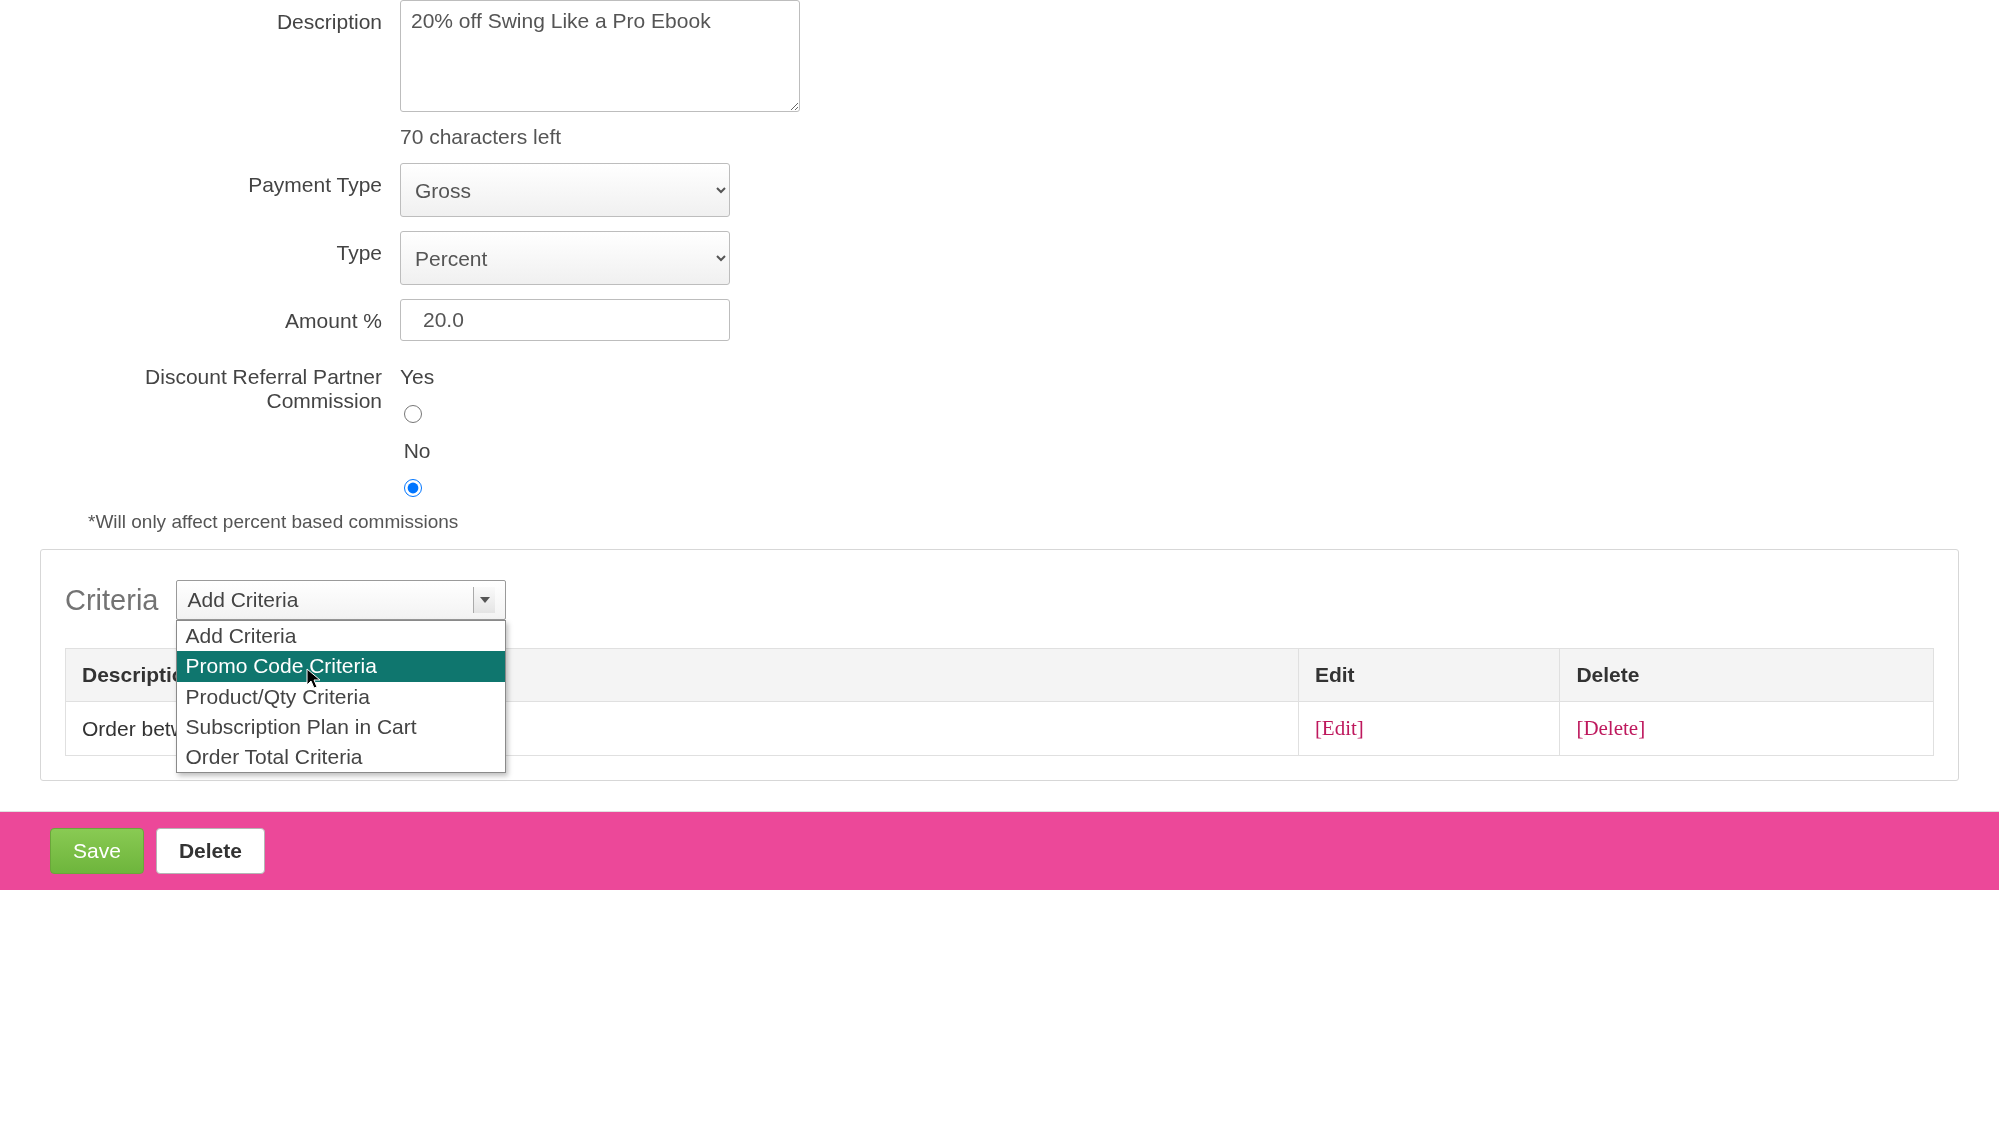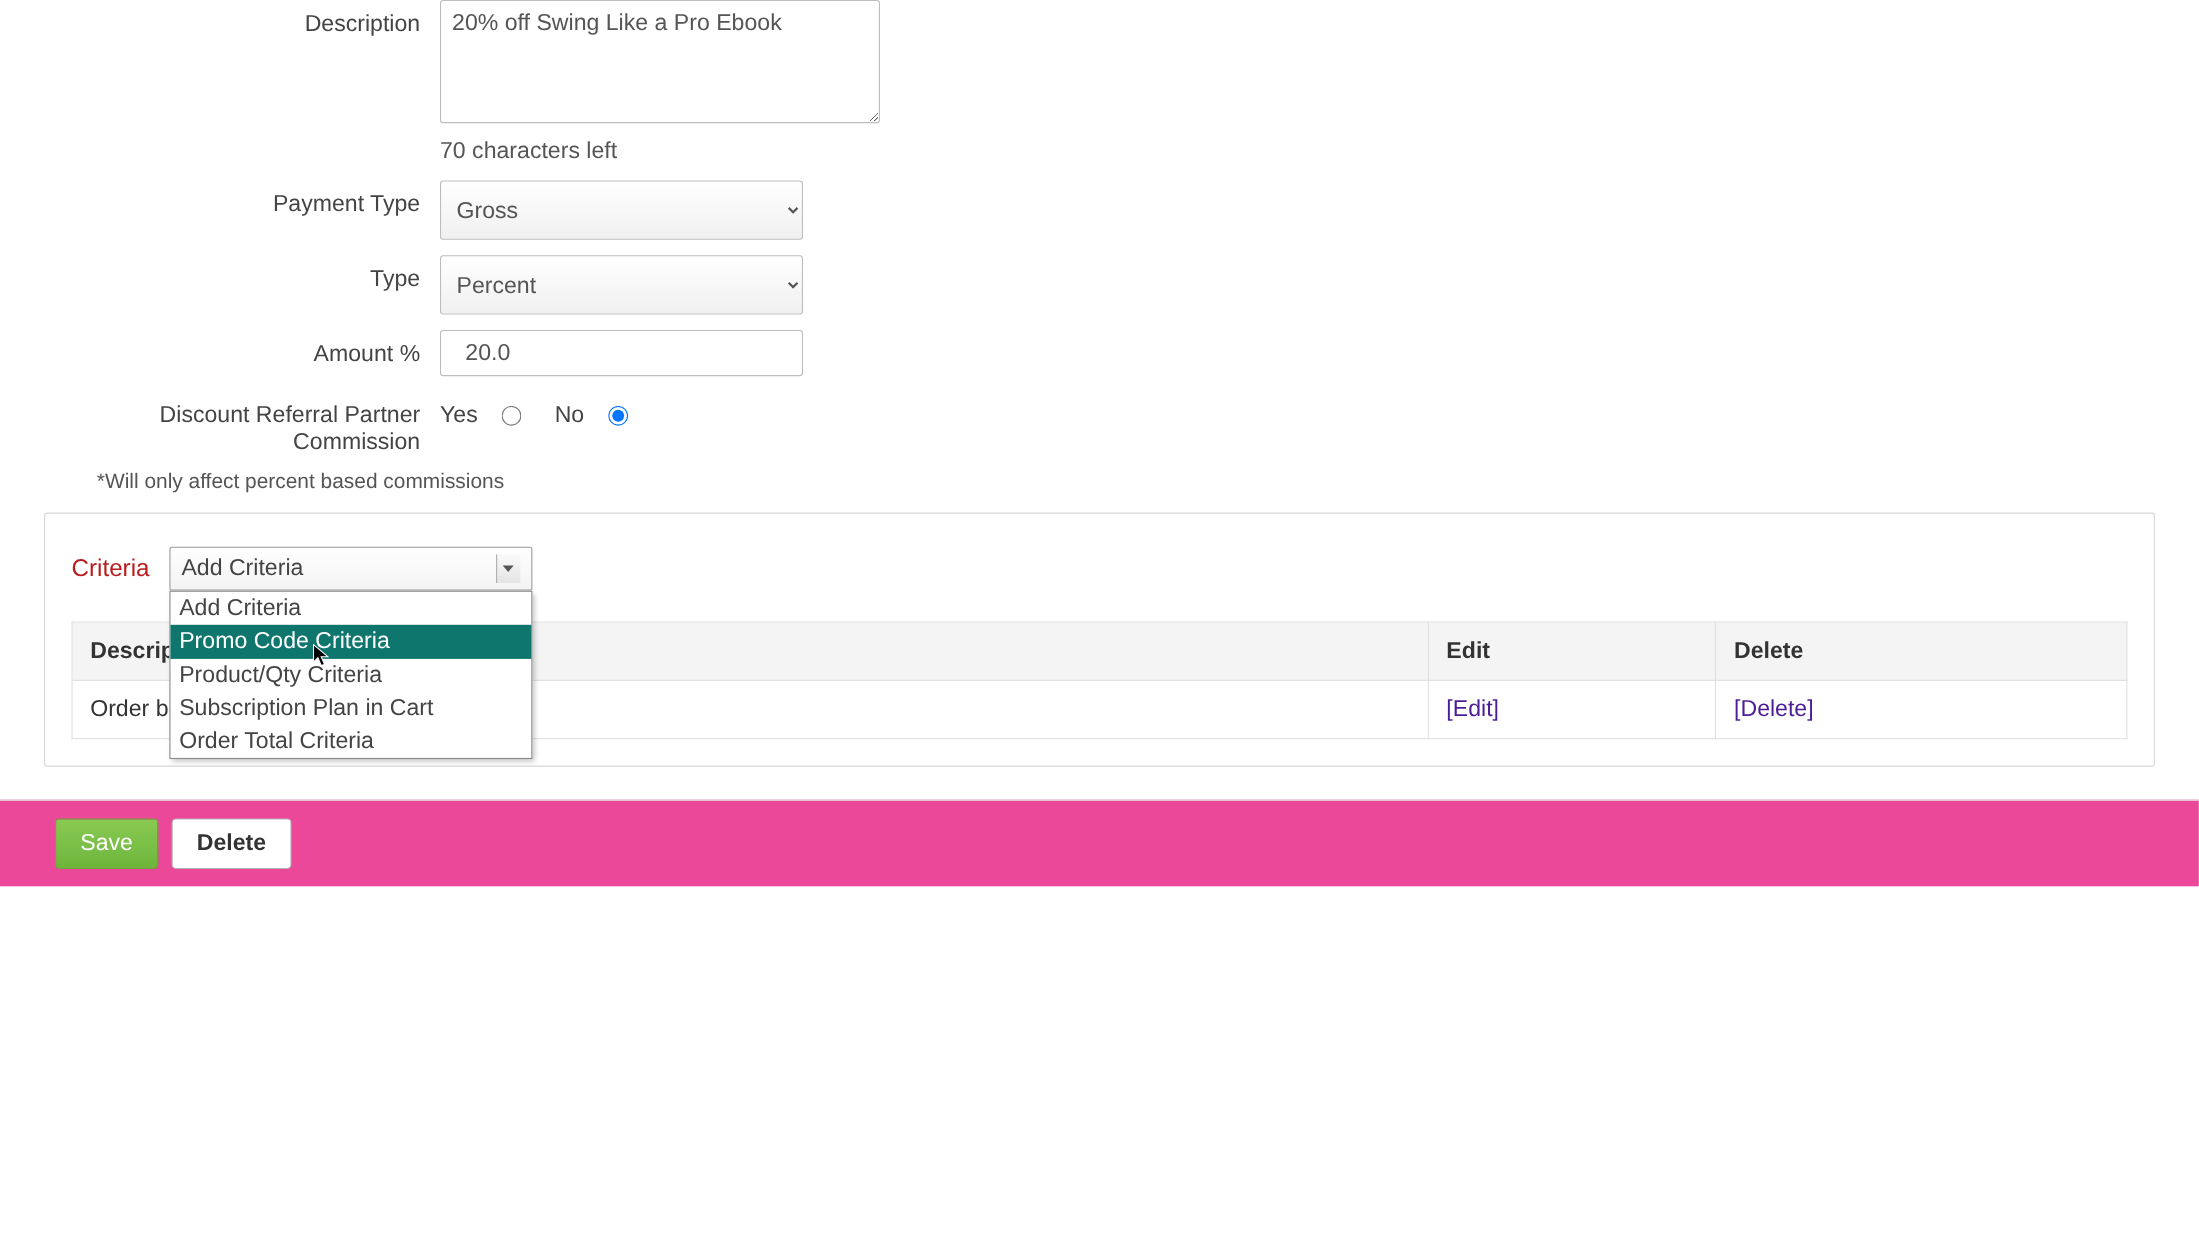--- a/index.html
+++ b/index.html
@@ -57,20 +57,21 @@
       color: #555;
       font-size: 21px;
       margin-top: 8px;
       margin-left: 0;
     }
     .radio-row {
       display: flex;
       align-items: center;
       gap: 16px;
       padding-top: 10px;
+      flex-direction: column;
     }
     .radio-row label {
       font-size: 21px;
       color: #444;
       margin-right: 6px;
     }
     input[type="radio"] {
       width: 18px;
       height: 18px;
       margin-right: 14px;
@@ -88,23 +89,23 @@
       position: relative;
     }
     .criteria-header {
       display: flex;
       align-items: center;
       gap: 18px;
       margin-bottom: 28px;
       position: relative;
     }
     .criteria-title {
-      font-size: 22px;
+      font-size: 29px;
       font-weight: 400;
-      color: #b91c1c;
+      color: #737373;
       text-align: center;
     }
     .criteria-select-wrap {
       position: relative;
     }
     .criteria-select {
       width: 330px;
       height: 40px;
       font-size: 21px;
       padding: 6px 10px;
@@ -164,22 +165,23 @@
     }
     .criteria-table thead th {
       background: #f4f4f4;
       font-weight: 600;
       color: #333;
     }
     .criteria-table .col-desc { width: 66%; }
     .criteria-table .col-edit { width: 14%; }
     .criteria-table .col-del { width: 20%; }
     .link {
-      color: #4c1d95;
+      color: #be185d;
       text-decoration: none;
+      font-family: Liberation Serif, serif;
     }
     .footer-bar {
       background: #ec4899;
       border-top: 1px solid #e0e0e0;
       padding: 16px 50px;
       display: flex;
       gap: 12px;
     }
     .btn {
       font-size: 21px;

